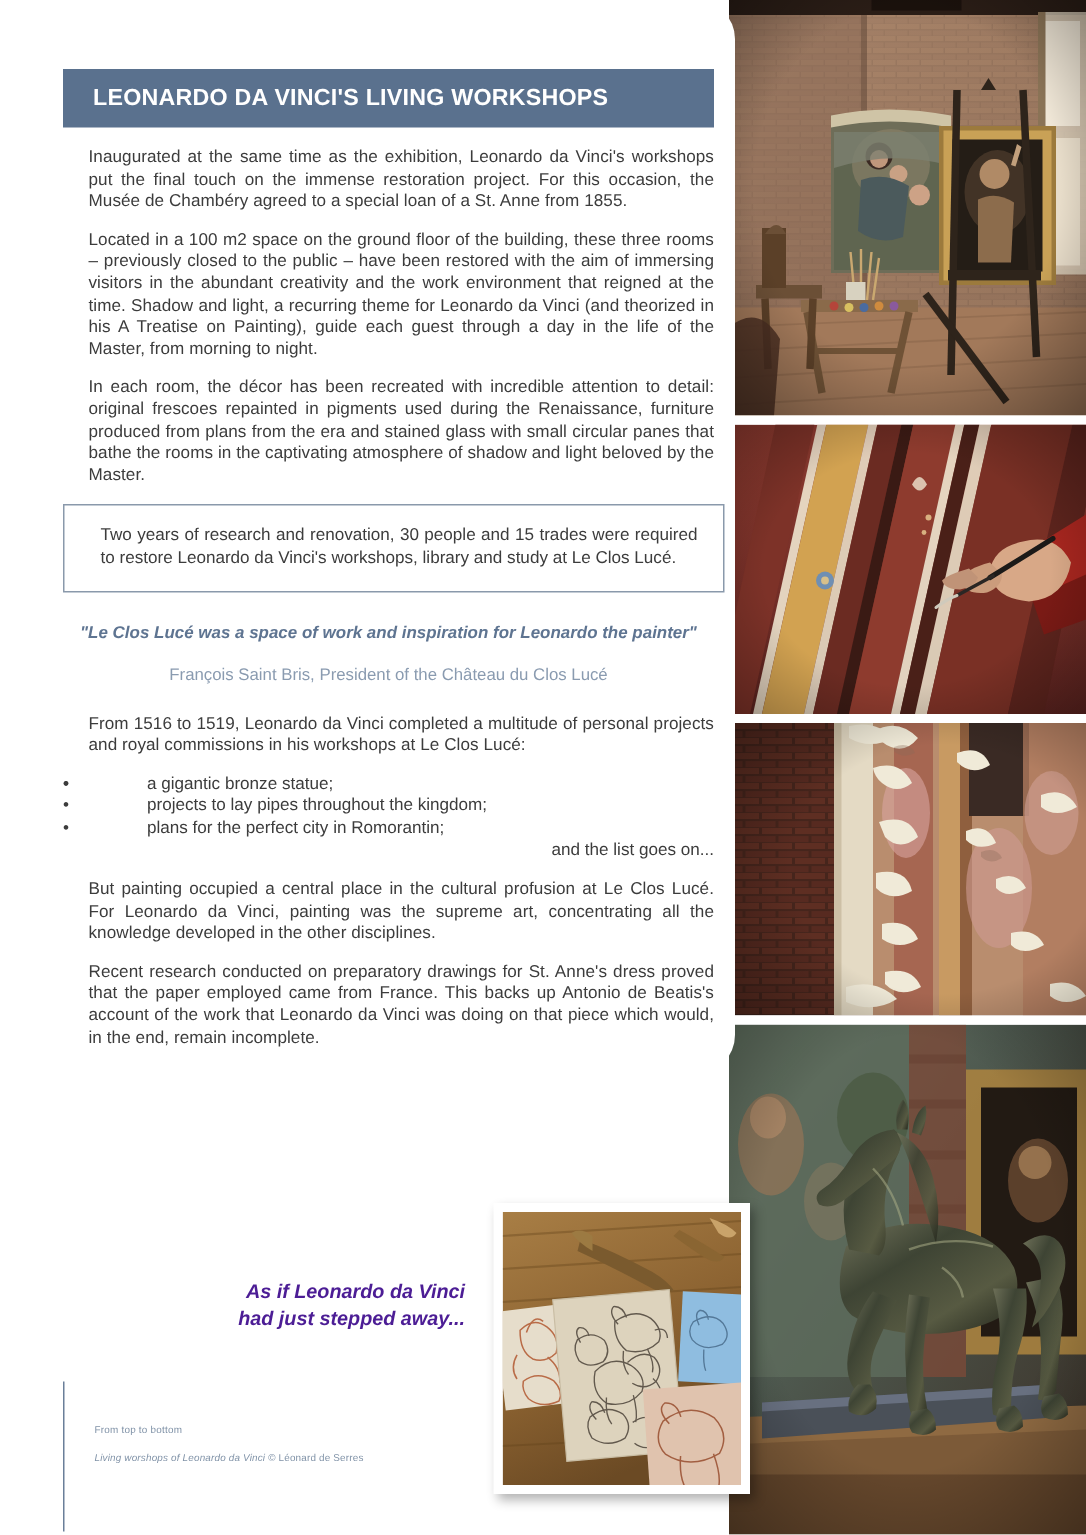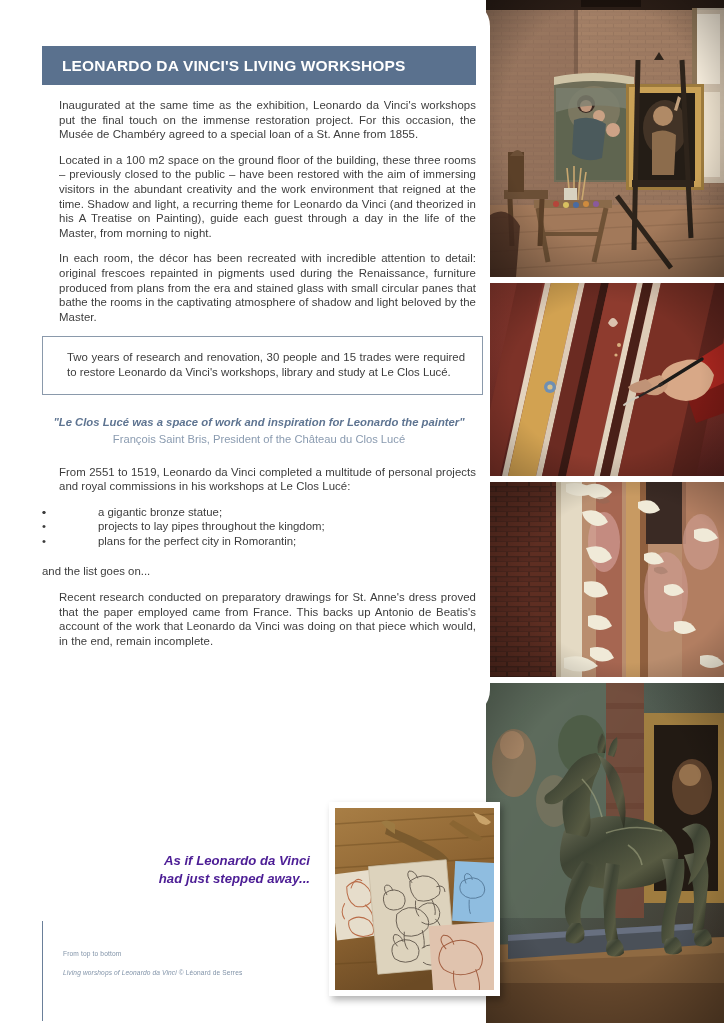--- a/index.html
+++ b/index.html
@@ -88,21 +88,21 @@
     font-weight: bold;
     color: #5e7491;
     line-height: 15px;
     display: block;
   }
   .quote-attrib {
     font-size: 11.2px;
     color: #8a9bb0;
     line-height: 16px;
     display: block;
-    margin-top: 1px;
+    margin-top: 12px;
   }
 
   
   .bullets {
     margin: 0;
     padding: 0;
     list-style: none;
   }
   .bullets li {
     font-size: 11.4px;
@@ -117,21 +117,22 @@
     top: 0;
     width: 10px;
     text-align: left;
   }
 
   .tight { margin-bottom: 0; }
   .list-tail {
     font-size: 11.4px;
     line-height: 14.6px;
     color: #3c3c3c;
-    margin: 16px 0 11px 0;
+    margin: 1px 0 11px 0;
+    text-align: right;
   }
 
   
   .tagline {
     position: absolute;
     left: 42px;
     top: 852px;
     width: 268px;
     text-align: right;
     font-size: 13.2px;
@@ -529,40 +530,41 @@
 
     <div class="callout">
       <p>Two years of research and renovation, 30 people and 15 trades were required to restore Leonardo da Vinci's workshops, library and study at Le Clos Lucé.</p>
     </div>
 
     <div class="quote-block">
       <span class="quote-main">"Le Clos Lucé was a space of work and inspiration for Leonardo the painter"</span>
       <span class="quote-attrib">François Saint Bris, President of the Château du Clos Lucé</span>
     </div>
 
-    <p class="para tight" style="margin-top:18px;">From 2551 to 1519, Leonardo da Vinci completed a multitude of personal projects and royal commissions in his workshops at Le Clos Lucé:</p>
+    <p class="para tight" style="margin-top:18px;">From 1516 to 1519, Leonardo da Vinci completed a multitude of personal projects and royal commissions in his workshops at Le Clos Lucé:</p>
     <ul class="bullets">
       <li>
         <span class="bullet-dot">•</span>
       </li>
       <li>
         <span class="bullet-dot">•</span>
         <span>a gigantic bronze statue;</span>
       </li>
       <li>
         <span class="bullet-dot">•</span>
         <span>projects to lay pipes throughout the kingdom;</span>
       </li>
       <li>
         <span class="bullet-dot">•</span>
         <span>plans for the perfect city in Romorantin;</span>
       </li>
     </ul>
     <p class="list-tail">and the list goes on...</p>
 
+    <p class="para">But painting occupied a central place in the cultural profusion at Le Clos Lucé. For Leonardo da Vinci, painting was the supreme art, concentrating all the knowledge developed in the other disciplines.</p>
     <p class="para">Recent research conducted on preparatory drawings for St. Anne's dress proved that the paper employed came from France. This backs up Antonio de Beatis's account of the work that Leonardo da Vinci was doing on that piece which would, in the end, remain incomplete.</p>
   </div>
 
   <div class="tagline">
     <div>As if Leonardo da Vinci</div>
     <div>had just stepped away...</div>
   </div>
 
   <div class="footer-rule"></div>
   <div class="footer">

